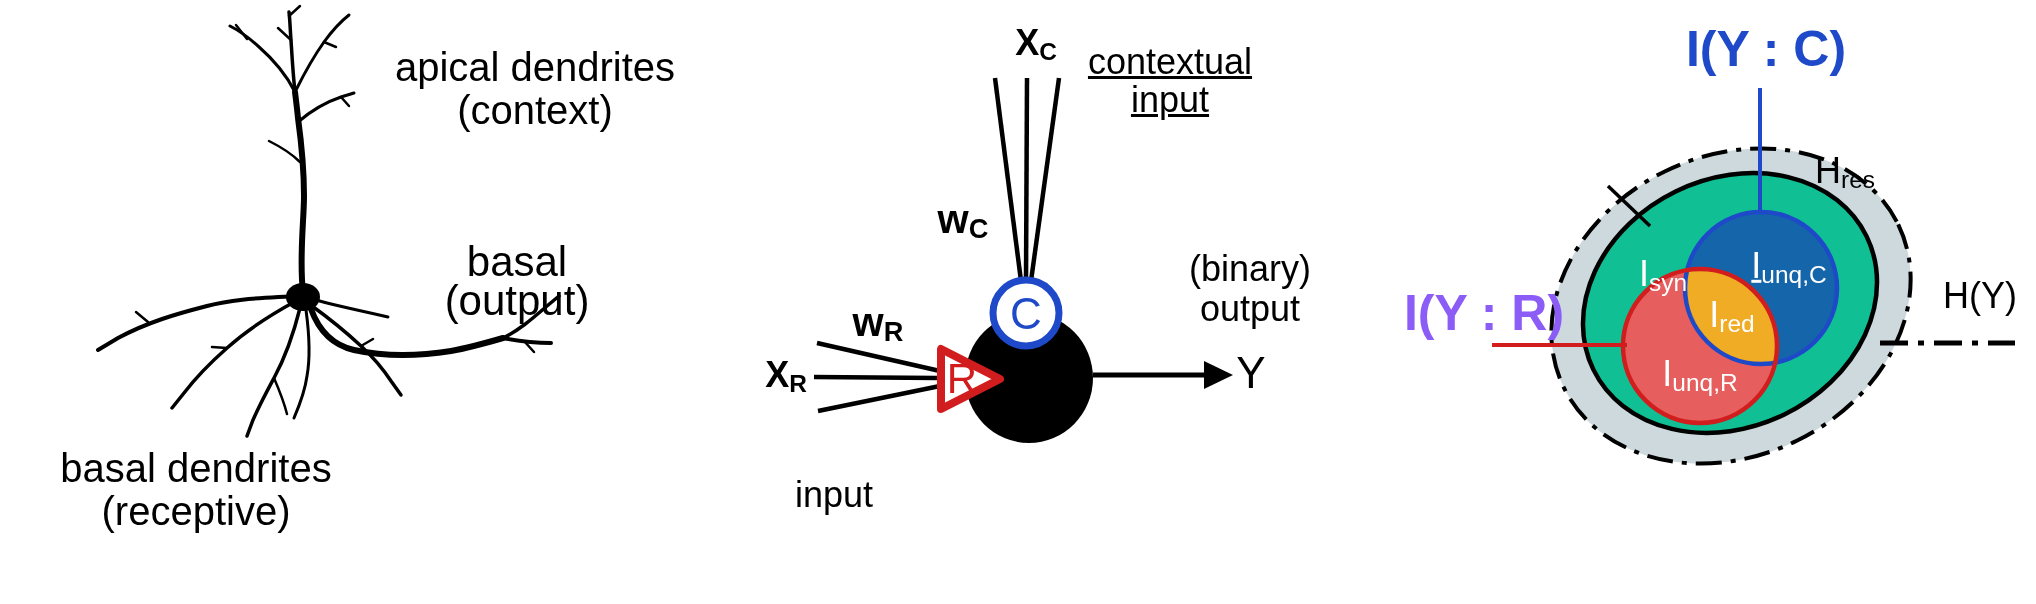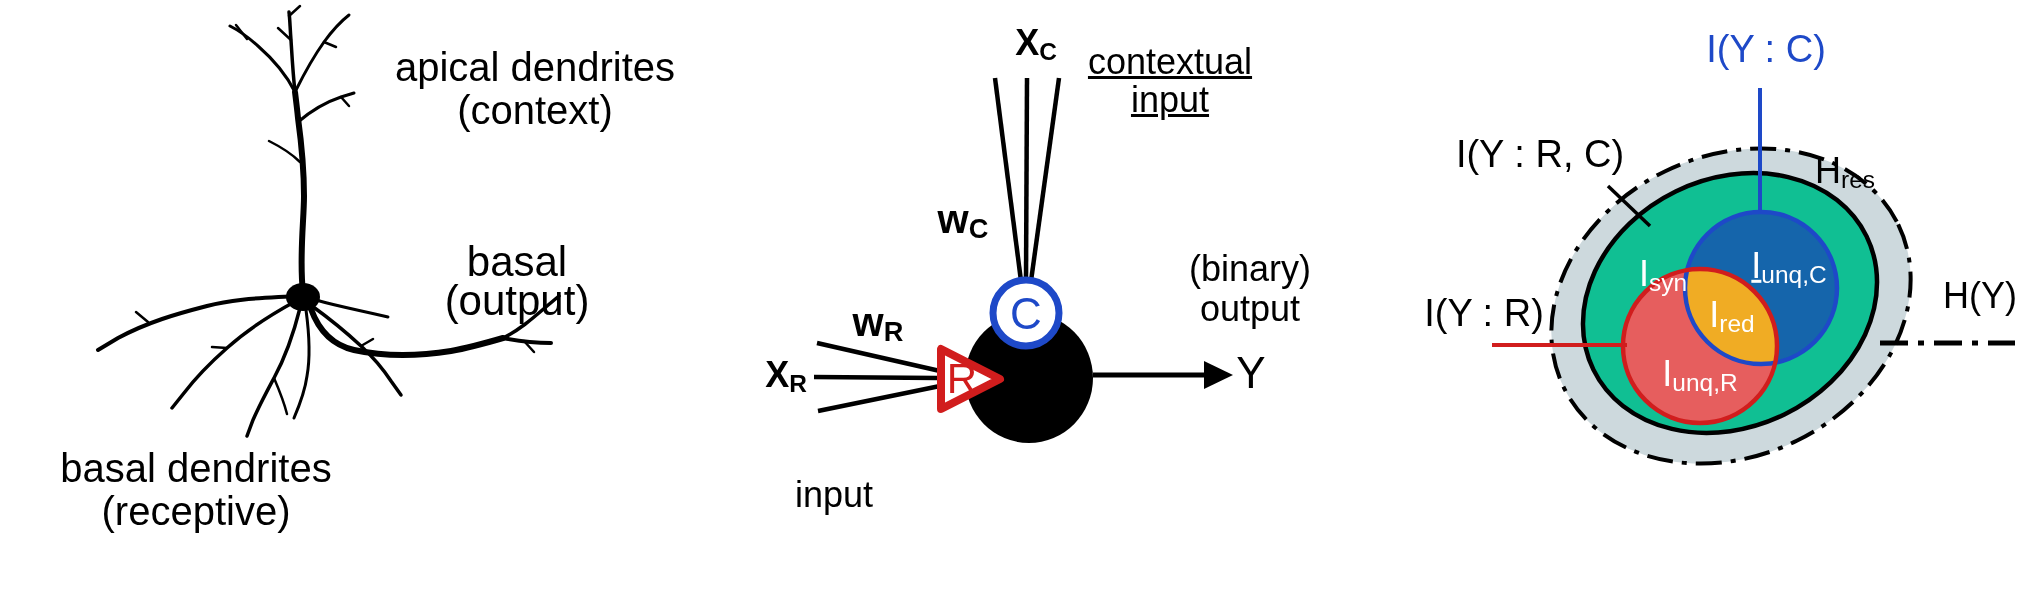--- a/index.html
+++ b/index.html
@@ -2,27 +2,27 @@
 <html><head>
 <meta charset="utf-8">
 <style>
   html,body{margin:0;padding:0;background:#fff;}
   #canvas{position:relative;width:2036px;height:592px;background:#ffffff;overflow:hidden;
           font-family:"Liberation Sans", sans-serif;color:#000;}
   svg{position:absolute;left:0;top:0;}
   .lbl{position:absolute;transform:translate(-50%,-50%);white-space:nowrap;text-align:center;}
   .f40{font-size:40px;line-height:43px;}
   .f42{font-size:42px;line-height:39px;}
-  .f38{font-size:38px;line-height:40px;}
+  .f38{font-size:50px;line-height:40px;font-weight:bold;}
   .f36{font-size:36px;line-height:38px;}
   .lh40{line-height:40px;}
   .lh45{line-height:45px;}
   .bold{font-weight:bold;}
   .blue{color:#1e49c8;}
-  .red{color:#000000;}
+  .red{color:#8b5cf6;}
   .white{color:#ffffff;}
   .node-c{font-size:44px;color:#1e49c8;}
   .node-r{font-size:42px;color:#d11d1d;}
   .yvar{font-size:44px;}
   .sub{font-size:0.68em;vertical-align:-0.22em;}
   .math{font-size:36px;}
   .mathsm{font-size:40px;}
 </style>
 </head>
 <body>
@@ -128,21 +128,20 @@
   <div class="lbl f36 lh40" style="left:1250px;top:289px;">
     <div>(binary)</div>
     <div>output</div>
   </div>
   <div class="lbl yvar" style="left:1251px;top:373px;">Y</div>
   <div class="lbl f36 lh45" style="left:834px;top:494px;">
     <div>input</div>
   </div>
 
   <div class="lbl f38 blue" style="left:1766px;top:49px;">I(Y : C)</div>
-  <div class="lbl f38" style="left:1540px;top:154px;">I(Y : R, C)</div>
   <div class="lbl f38 red" style="left:1484px;top:313px;">I(Y : R)</div>
   <div class="lbl f36" style="left:1980px;top:296px;">H(Y)</div>
   <div class="lbl math" style="left:1845px;top:172px;">
     <span>H</span><span class="sub">res</span>
   </div>
   <div class="lbl math white" style="left:1663px;top:275px;">
     <span>I</span><span class="sub">syn</span>
   </div>
   <div class="lbl math white" style="left:1789px;top:267px;text-decoration:underline;">
     <span>I</span><span class="sub">unq,C</span>

